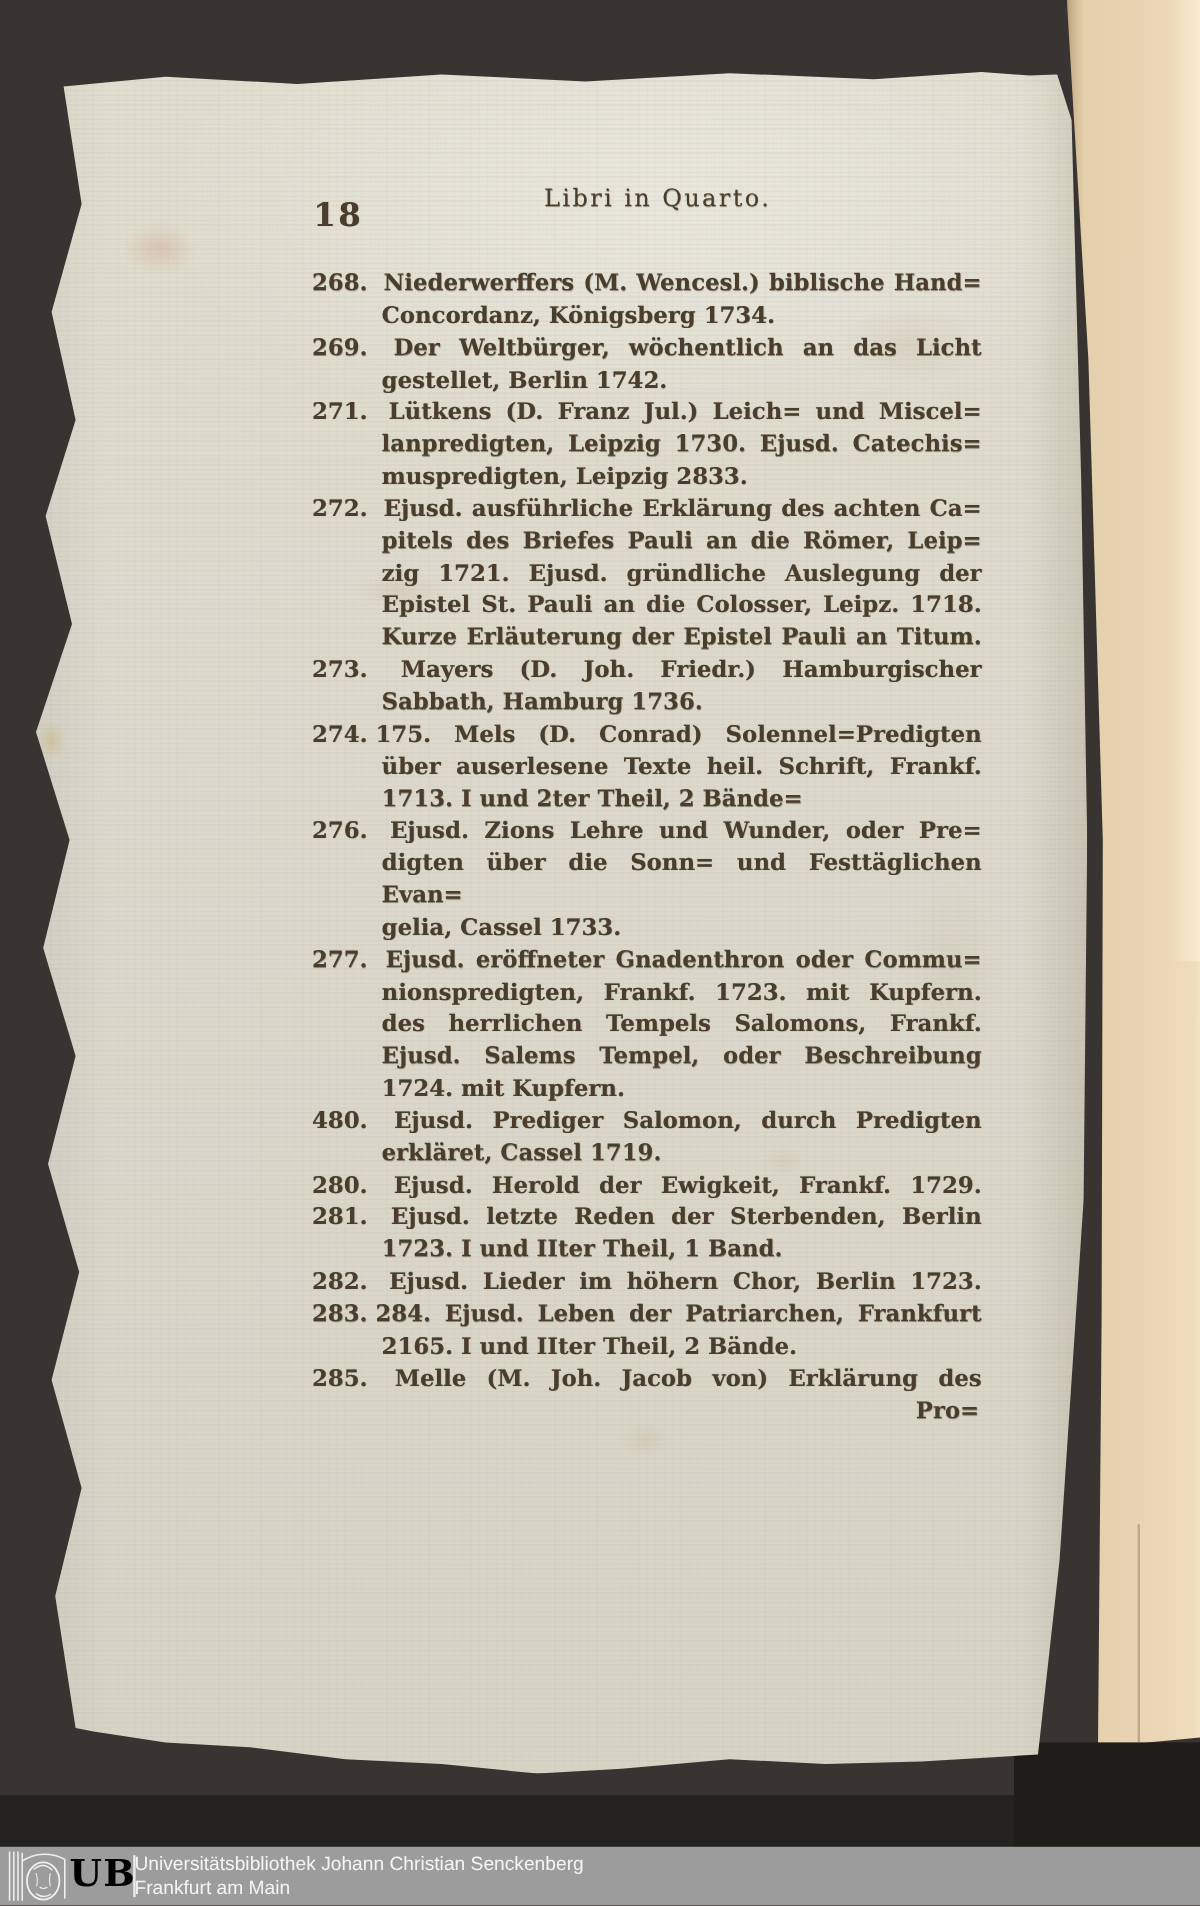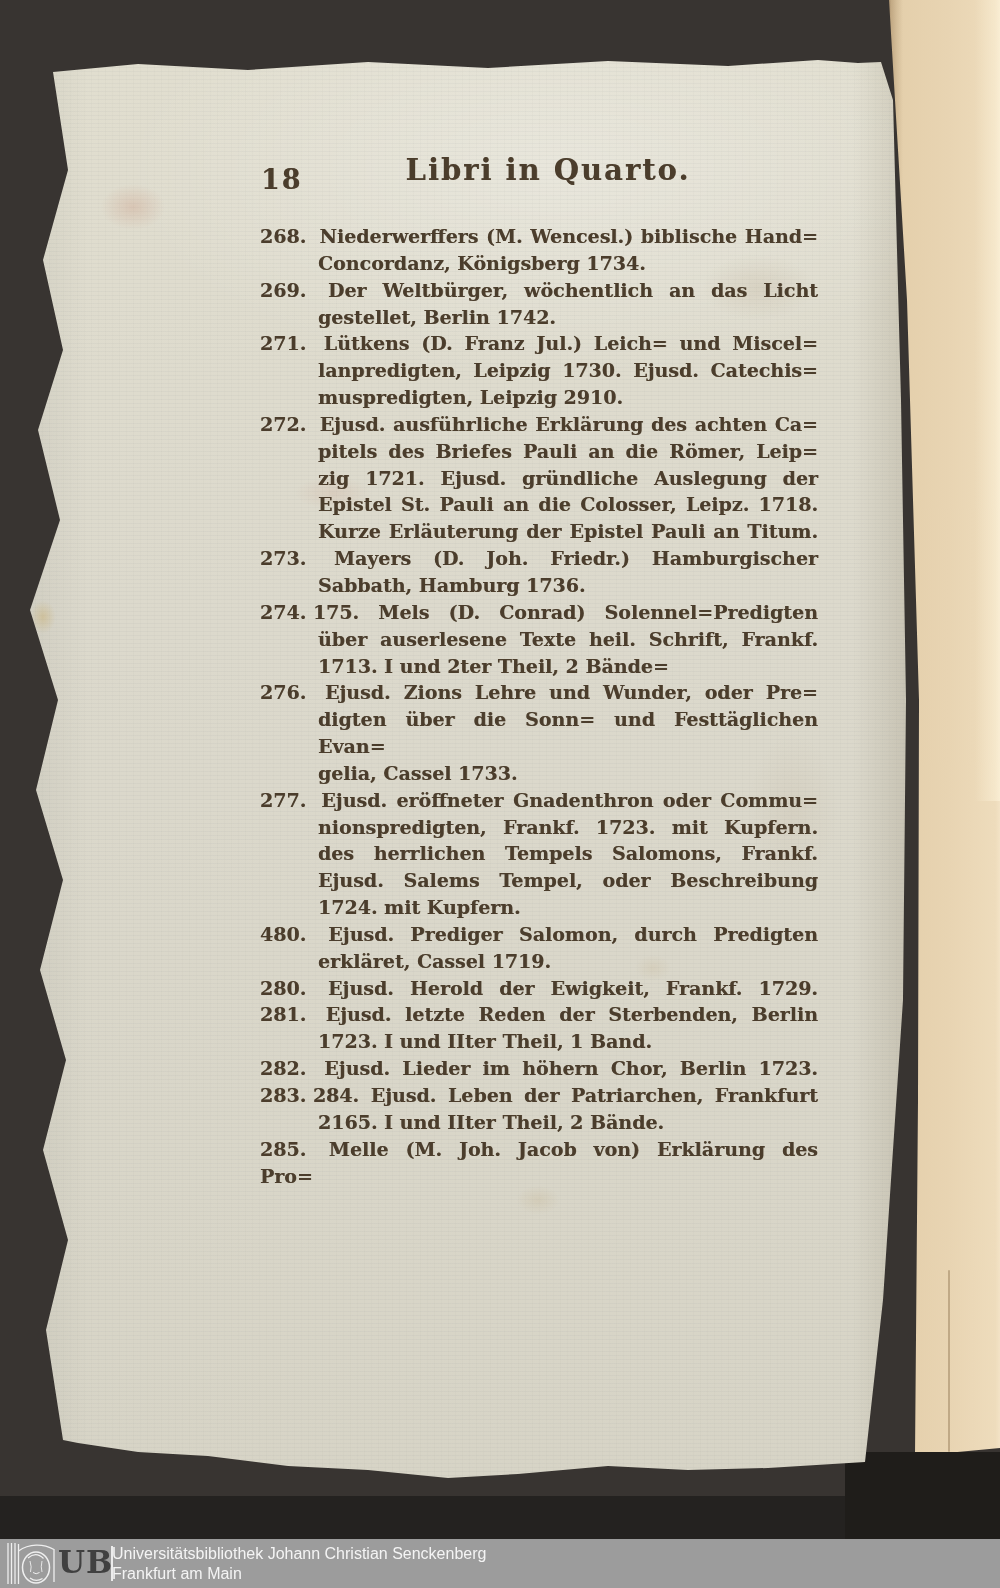--- a/index.html
+++ b/index.html
@@ -54,37 +54,37 @@
   .stain-fox1{left:480px;top:1125px;width:60px;height:40px;background:radial-gradient(closest-side,rgba(180,150,95,0.15),transparent 72%);}
   .stain-fox2{left:600px;top:895px;width:50px;height:36px;background:radial-gradient(closest-side,rgba(180,150,95,0.12),transparent 72%);}
   .bleed1{left:650px;top:185px;width:160px;height:95px;background:radial-gradient(closest-side,rgba(150,120,85,0.12),transparent 70%);}
   .bleed2{left:700px;top:645px;width:130px;height:220px;background:radial-gradient(closest-side,rgba(150,120,85,0.08),transparent 70%);}
 
   
   .page-header{position:absolute;top:98px;left:0;width:100%;color:var(--ink);}
   .pagenum{position:absolute;left:233px;top:11px;font-size:27px;font-weight:bold;letter-spacing:2px;
     text-shadow:0.3px 0.4px 0.6px rgba(60,45,25,0.5);}
   .running-title{position:absolute;left:345px;top:0;width:350px;text-align:center;
-    font-size:29px;font-weight:bold;letter-spacing:2px;text-shadow:0.3px 0.4px 0.6px rgba(60,45,25,0.5);}
+    font-size:20px;font-weight:normal;letter-spacing:2px;text-shadow:0.3px 0.4px 0.6px rgba(60,45,25,0.5);}
 
   
   .entries{position:absolute;left:232px;top:168px;width:558px;
     font-size:19px;line-height:26.85px;font-weight:bold;color:var(--ink);
     text-shadow:0.3px 0.4px 0.6px rgba(60,45,25,0.5);}
   .line{text-align:justify;}
   .line.fill{text-align-last:justify;}
   .line.cont{padding-left:58px;}
   .num{display:inline-block;min-width:52px;}
-  .catchword{text-align:left;padding-right:2px;}
+  .catchword{text-align:right;padding-right:2px;}
 
   
   .footer-bar{position:absolute;left:0;top:1539px;width:1000px;height:49px;background:var(--bar);z-index:6;}
   .logo-mark{position:absolute;left:6px;top:2px;}
   .ub-text{position:absolute;left:58px;top:5px;font-family:"DejaVu Serif",serif;
-    font-weight:bold;font-size:31px;color:#404040;letter-spacing:1px;}
+    font-weight:bold;font-size:31px;color:#000000;letter-spacing:1px;}
   .footer-divider{position:absolute;left:111px;top:7px;width:2px;height:35px;background:#ececec;}
   .footer-text{position:absolute;left:112px;top:5px;font-family:"Liberation Sans",sans-serif;
     font-size:16px;line-height:20px;color:var(--bar-text);}
 </style>
 </head>
 <body>
 
 <div class="leaf">
   <div class="leaf-crease"></div>
 </div>
@@ -112,21 +112,21 @@
         <div class="line first fill"><span class="num">268.</span> Niederwerffers (M. Wencesl.) biblische Hand=</div>
         <div class="line cont">Concordanz, Königsberg 1734.</div>
       </div>
       <div class="entry">
         <div class="line first fill"><span class="num">269.</span> Der Weltbürger, wöchentlich an das Licht</div>
         <div class="line cont">gestellet, Berlin 1742.</div>
       </div>
       <div class="entry">
         <div class="line first fill"><span class="num">271.</span> Lütkens (D. Franz Jul.) Leich= und Miscel=</div>
         <div class="line cont fill">lanpredigten, Leipzig 1730. Ejusd. Catechis=</div>
-        <div class="line cont">muspredigten, Leipzig 2910.</div>
+        <div class="line cont">muspredigten, Leipzig 2833.</div>
       </div>
       <div class="entry">
         <div class="line first fill"><span class="num">272.</span> Ejusd. ausführliche Erklärung des achten Ca=</div>
         <div class="line cont fill">pitels des Briefes Pauli an die Römer, Leip=</div>
         <div class="line cont fill">zig 1721. Ejusd. gründliche Auslegung der</div>
         <div class="line cont fill">Epistel St. Pauli an die Colosser, Leipz. 1718.</div>
         <div class="line cont fill">Kurze Erläuterung der Epistel Pauli an Titum.</div>
       </div>
       <div class="entry">
         <div class="line first fill"><span class="num">273.</span> Mayers (D. Joh. Friedr.) Hamburgischer</div>

